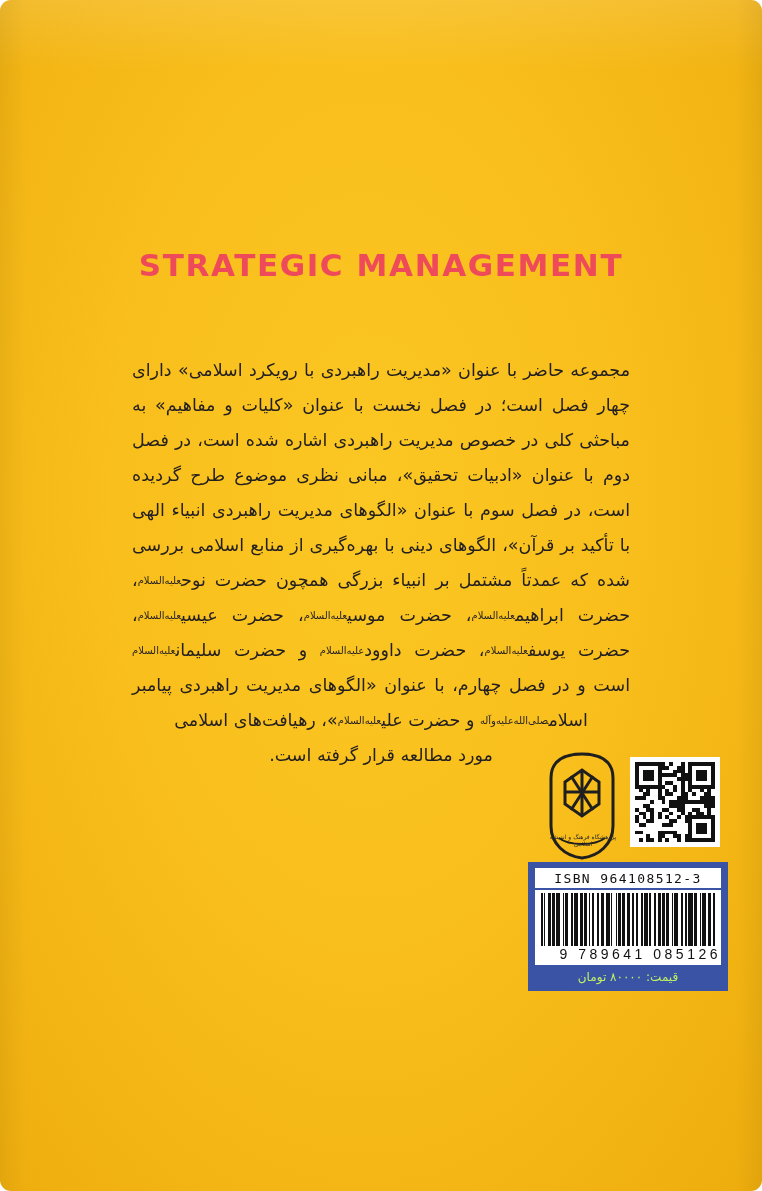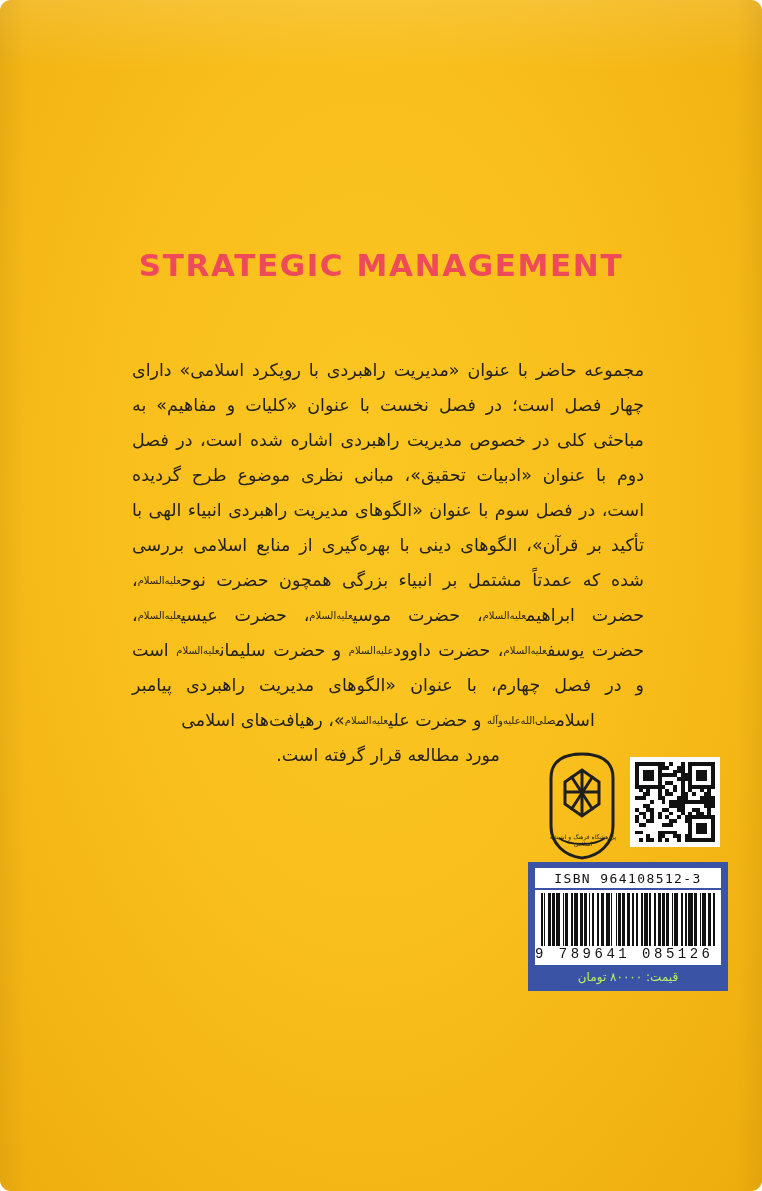--- a/index.html
+++ b/index.html
@@ -75,21 +75,21 @@
     font-size: 20px;
     letter-spacing: 4.2px;
     color: #2b2b2b;
     margin-top: 8px;
     white-space: nowrap;
   }
 
   
   .blurb {
     position: absolute;
-    right: 118px;
+    right: 132px;
     left: 132px;
     top: 353px;
     direction: rtl;
     text-align: justify;
     text-align-last: center;
     color: #231f20;
     font-family: "DejaVu Sans", sans-serif;
     font-size: 17.5px;
     line-height: 35px;
   }
@@ -175,24 +175,24 @@
     align-items: stretch;
     justify-content: center;
     gap: 0;
     padding: 3px 6px 0 6px;
     box-sizing: border-box;
     direction: ltr;
   }
   .barcode .bar { background: #111; height: 100%; }
   .barcode-digits {
     background: #ffffff;
-    font-family: Liberation Mono, monospace;
+    font-family: Liberation Sans, sans-serif;
     font-size: 14px;
     letter-spacing: 3.5px;
-    text-align: left;
+    text-align: right;
     color: #111;
     padding: 0 0 3px 0;
     direction: ltr;
   }
   .price-bar {
     margin-top: 5px;
     text-align: center;
     color: #bef264;
     font-size: 12px;
     font-family: "DejaVu Sans", sans-serif;

